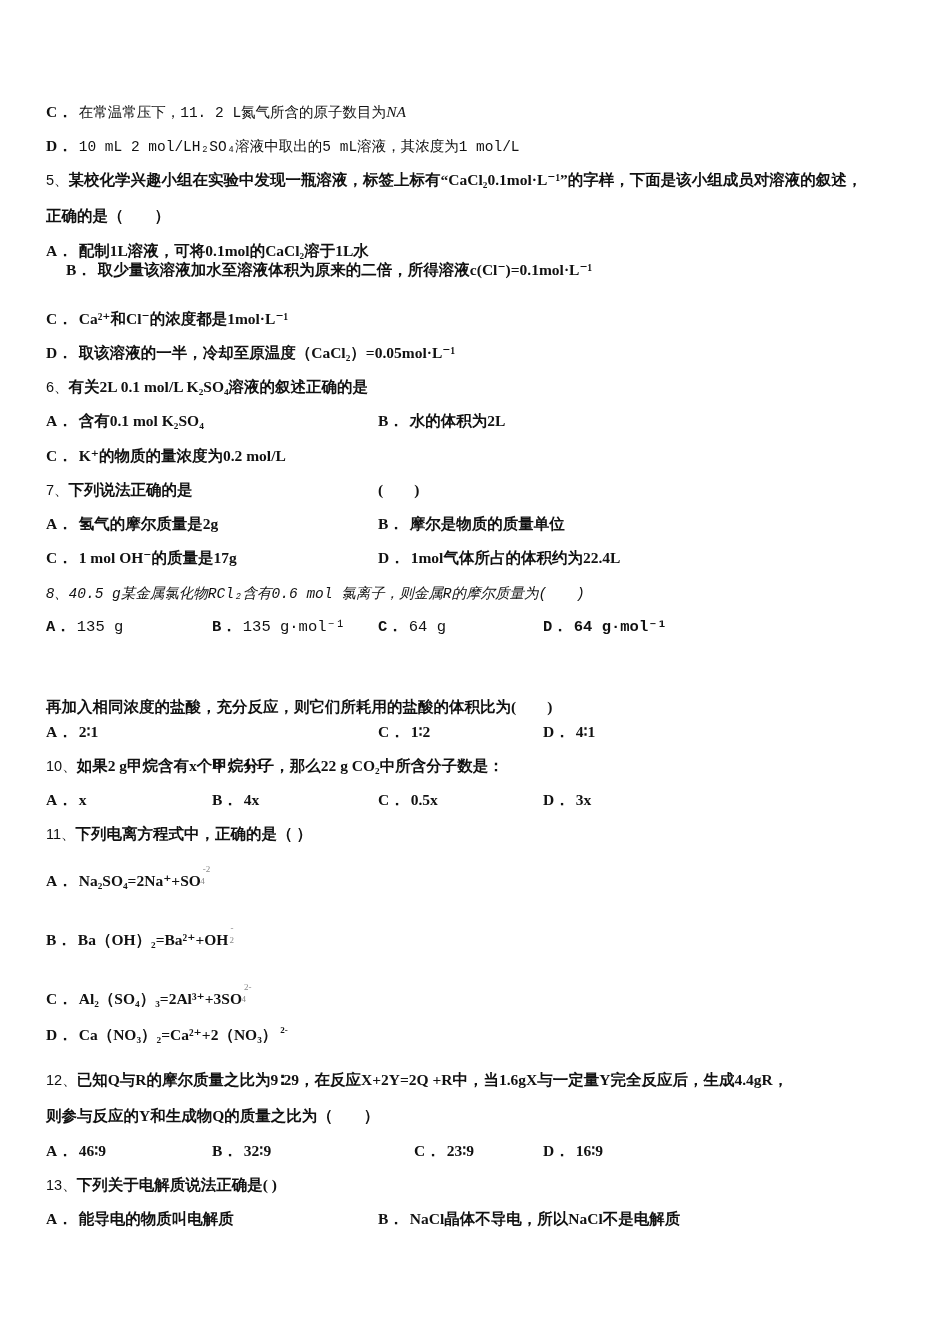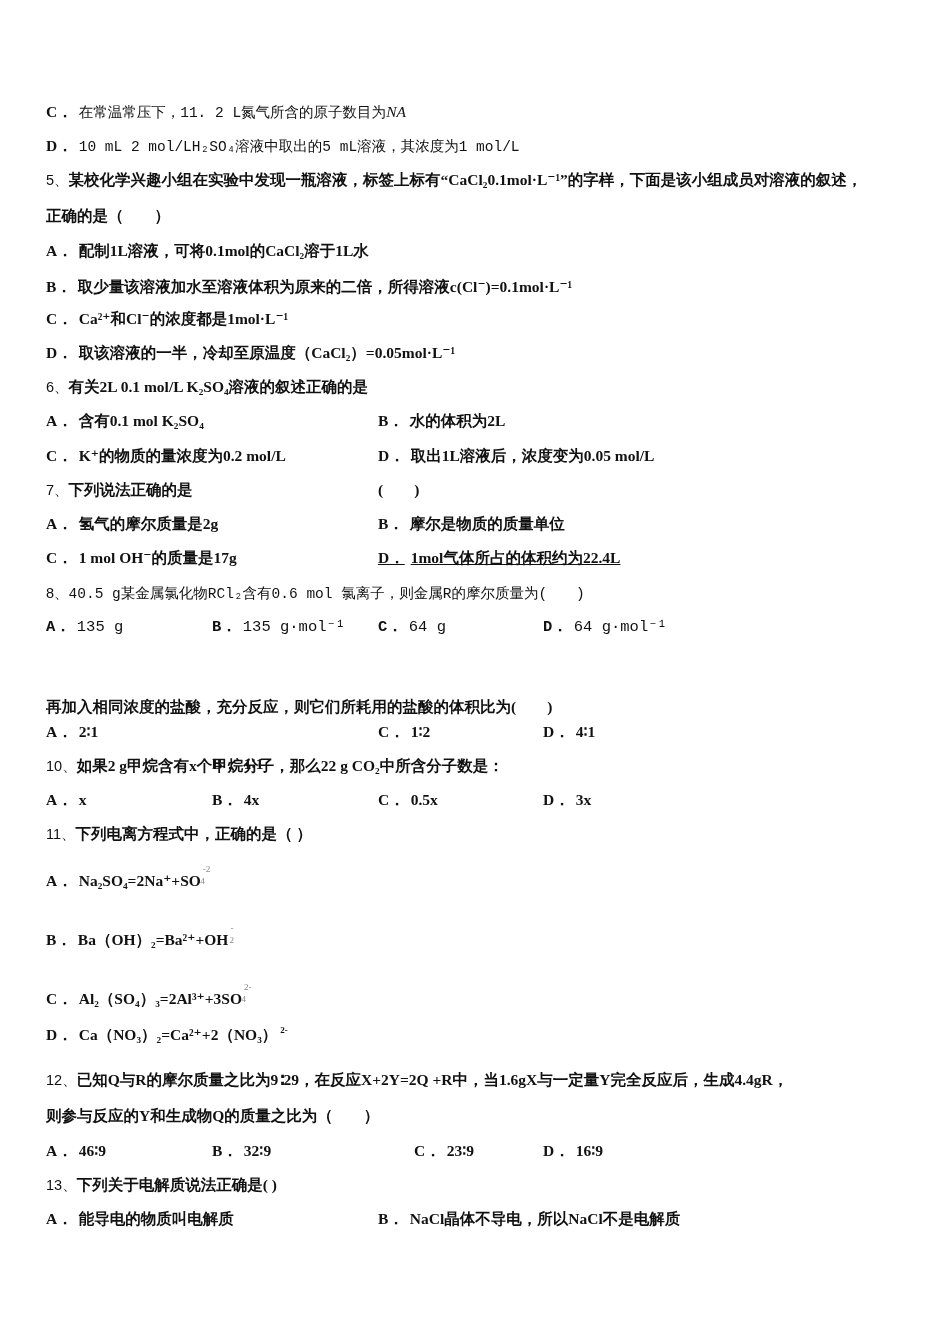--- a/index.html
+++ b/index.html
@@ -56,21 +56,21 @@
 
   <div class="line bold" style="top:170px;">
     <span class="stem-num">5、</span><span>某校化学兴趣小组在实验中发现一瓶溶液，标签上标有“CaCl₂0.1mol·L⁻¹”的字样，下面是该小组成员对溶液的叙述，</span>
   </div>
   <div class="line bold" style="top:206px;">
     <span>正确的是（　　）</span>
   </div>
   <div class="line bold" style="top:241px;">
     <span class="label">A．</span><span>配制1L溶液，可将0.1mol的CaCl₂溶于1L水</span>
   </div>
-  <div class="line bold" style="top:277px;">
+  <div class="line bold" style="top:260px;margin-left:20px;">
     <span class="label">B．</span><span>取少量该溶液加水至溶液体积为原来的二倍，所得溶液c(Cl⁻)=0.1mol·L⁻¹</span>
   </div>
   <div class="line bold" style="top:309px;">
     <span class="label">C．</span><span>Ca²⁺和Cl⁻的浓度都是1mol·L⁻¹</span>
   </div>
   <div class="line bold" style="top:343px;">
     <span class="label">D．</span><span>取该溶液的一半，冷却至原温度（CaCl₂）=0.05mol·L⁻¹</span>
   </div>
 
   <div class="line bold" style="top:377px;">
@@ -78,57 +78,54 @@
   </div>
   <div class="opt" style="left:46px; top:411px;">
     <span class="label">A．</span><span>含有0.1 mol K₂SO₄</span>
   </div>
   <div class="opt" style="left:378px; top:411px;">
     <span class="label">B．</span><span>水的体积为2L</span>
   </div>
   <div class="opt" style="left:46px; top:446px;">
     <span class="label">C．</span><span>K⁺的物质的量浓度为0.2 mol/L</span>
   </div>
-  <div class="opt" style="left:378px; top:446px;">
-    <span class="label">D．</span><span>取出1L溶液后，浓度变为0.05 mol/L</span>
-  </div>
 
   <div class="line bold" style="top:480px;">
     <span class="stem-num">7、</span><span>下列说法正确的是</span>
   </div>
   <div class="opt" style="left:378px; top:480px;">
     <span>(　　)</span>
   </div>
   <div class="opt" style="left:46px; top:514px;">
     <span class="label">A．</span><span>氢气的摩尔质量是2g</span>
   </div>
   <div class="opt" style="left:378px; top:514px;">
     <span class="label">B．</span><span>摩尔是物质的质量单位</span>
   </div>
   <div class="opt" style="left:46px; top:548px;">
     <span class="label">C．</span><span>1 mol OH⁻的质量是17g</span>
   </div>
-  <div class="opt" style="left:378px; top:548px;text-decoration:underline;">
+  <div class="opt" style="left:378px; top:548px;">
     <span class="label">D．</span><span>1mol气体所占的体积约为22.4L</span>
   </div>
 
-  <div class="line" style="top:583px;">
+  <div class="line" style="top:583px;font-style:italic;">
     <span class="stem-num">8、</span><span class="mono">40.5 g某金属氯化物RCl₂含有0.6 mol 氯离子，则金属R的摩尔质量为(　　)</span>
   </div>
   <div class="opt mono" style="left:46px; top:617px;">
     <span class="label">A．</span><span style="font-weight:normal">135 g</span>
   </div>
   <div class="opt mono" style="left:212px; top:617px;">
     <span class="label">B．</span><span style="font-weight:normal">135 g·mol⁻¹</span>
   </div>
   <div class="opt mono" style="left:378px; top:617px;">
     <span class="label">C．</span><span style="font-weight:normal">64 g</span>
   </div>
   <div class="opt mono" style="left:543px; top:617px;">
-    <span class="label">D．</span><span style="font-weight:normal">64 g·mol⁻¹</span>
+    <span class="label">D．</span><span style="font-weight:bold">64 g·mol⁻¹</span>
   </div>
 
   <div class="line bold" style="top:687px;margin-top:10px;">
     <span>再加入相同浓度的盐酸，充分反应，则它们所耗用的盐酸的体积比为(　　)</span>
   </div>
   <div class="opt" style="left:46px; top:722px;">
     <span class="label">A．</span><span>2∶1</span>
   </div>
   <div class="opt" style="left:212px; top:754px;text-align:center;">
     <span class="label">B．</span><span>1∶1</span>

